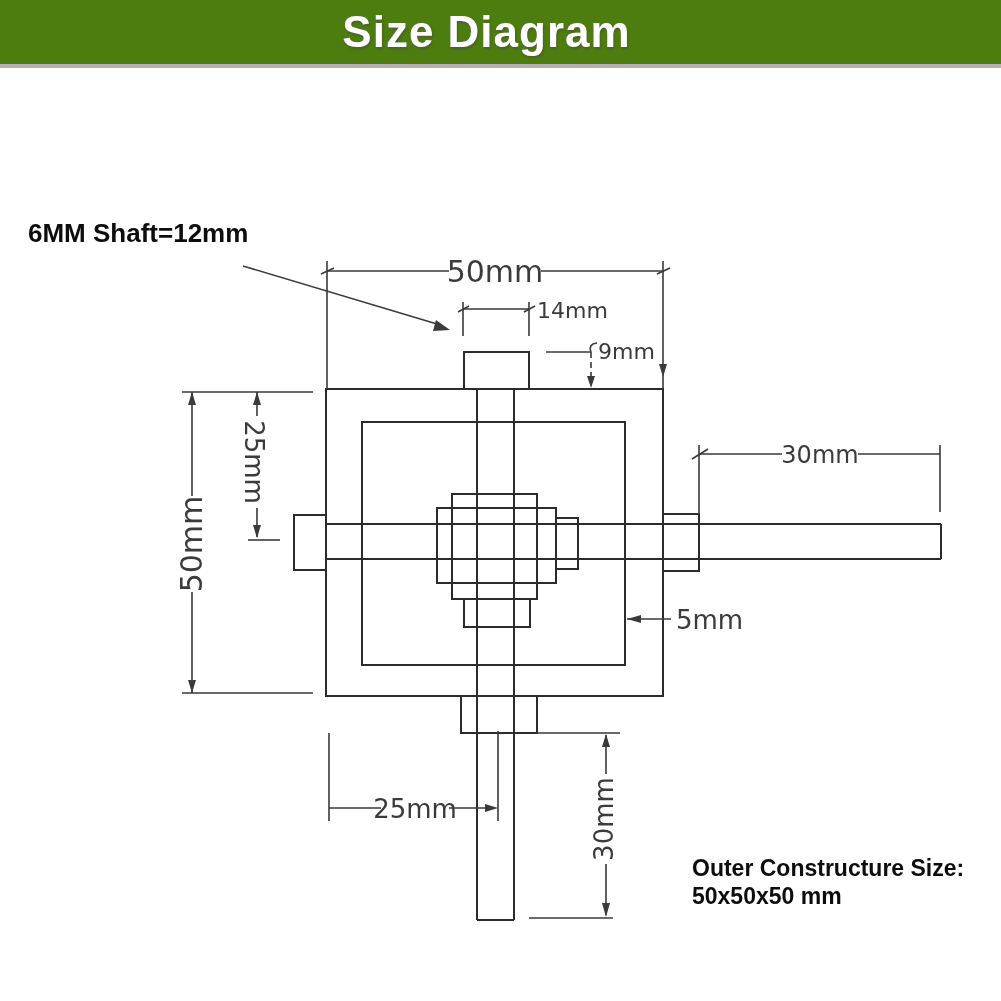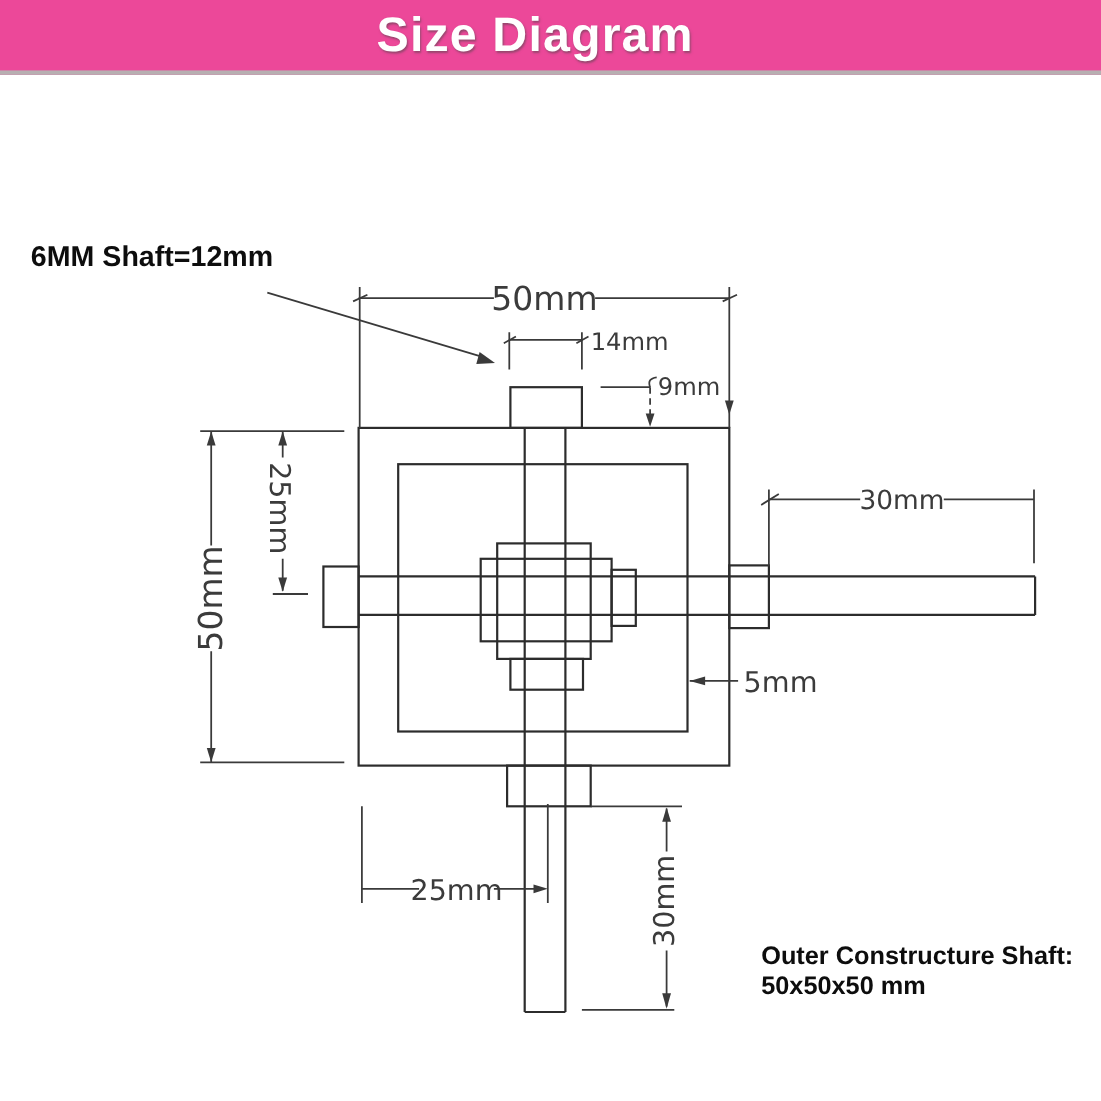--- a/index.html
+++ b/index.html
@@ -2,21 +2,21 @@
 <html><head>
 <meta charset="utf-8">
 <style>
   html,body{margin:0;padding:0;}
   body{
     width:1001px;height:1001px;position:relative;background:#ffffff;
     font-family:"Liberation Sans", sans-serif;overflow:hidden;
   }
   .header{
     position:absolute;left:0;top:0;width:1001px;height:64px;
-    background:#ec4899;border-bottom:4px solid #b7afb1;
+    background:#4d7c0f;border-bottom:4px solid #b7afb1;
     display:flex;align-items:center;justify-content:center;
   }
   .header .title{
     color:#ffffff;font-size:44px;font-weight:bold;letter-spacing:1px;
     text-shadow:1px 2px 2px rgba(80,70,75,.55);
     transform:translateX(-14px);
   }
   .note{
     position:absolute;left:28px;top:216px;
     font-size:26px;font-weight:bold;color:#0d0d0d;line-height:35px;
@@ -41,21 +41,21 @@
 
 <div class="header">
   <span class="title">Size Diagram</span>
 </div>
 
 <div class="note">
   <div>6MM Shaft=12mm</div>
 </div>
 
 <div class="outer-size">
-  <div>Outer Constructure Shaft:</div>
+  <div>Outer Constructure Size:</div>
   <div>50x50x50 mm</div>
 </div>
 
 <svg width="1001" height="1001" viewBox="0 0 1001 1001">
 
   <g>
     <rect class="part" x="326" y="389" width="337" height="307"></rect>
     <rect class="part" x="362" y="422" width="263" height="243"></rect>
     <rect class="part" x="464" y="352" width="65" height="37"></rect>
     <rect class="part" x="461" y="696" width="76" height="37"></rect>

